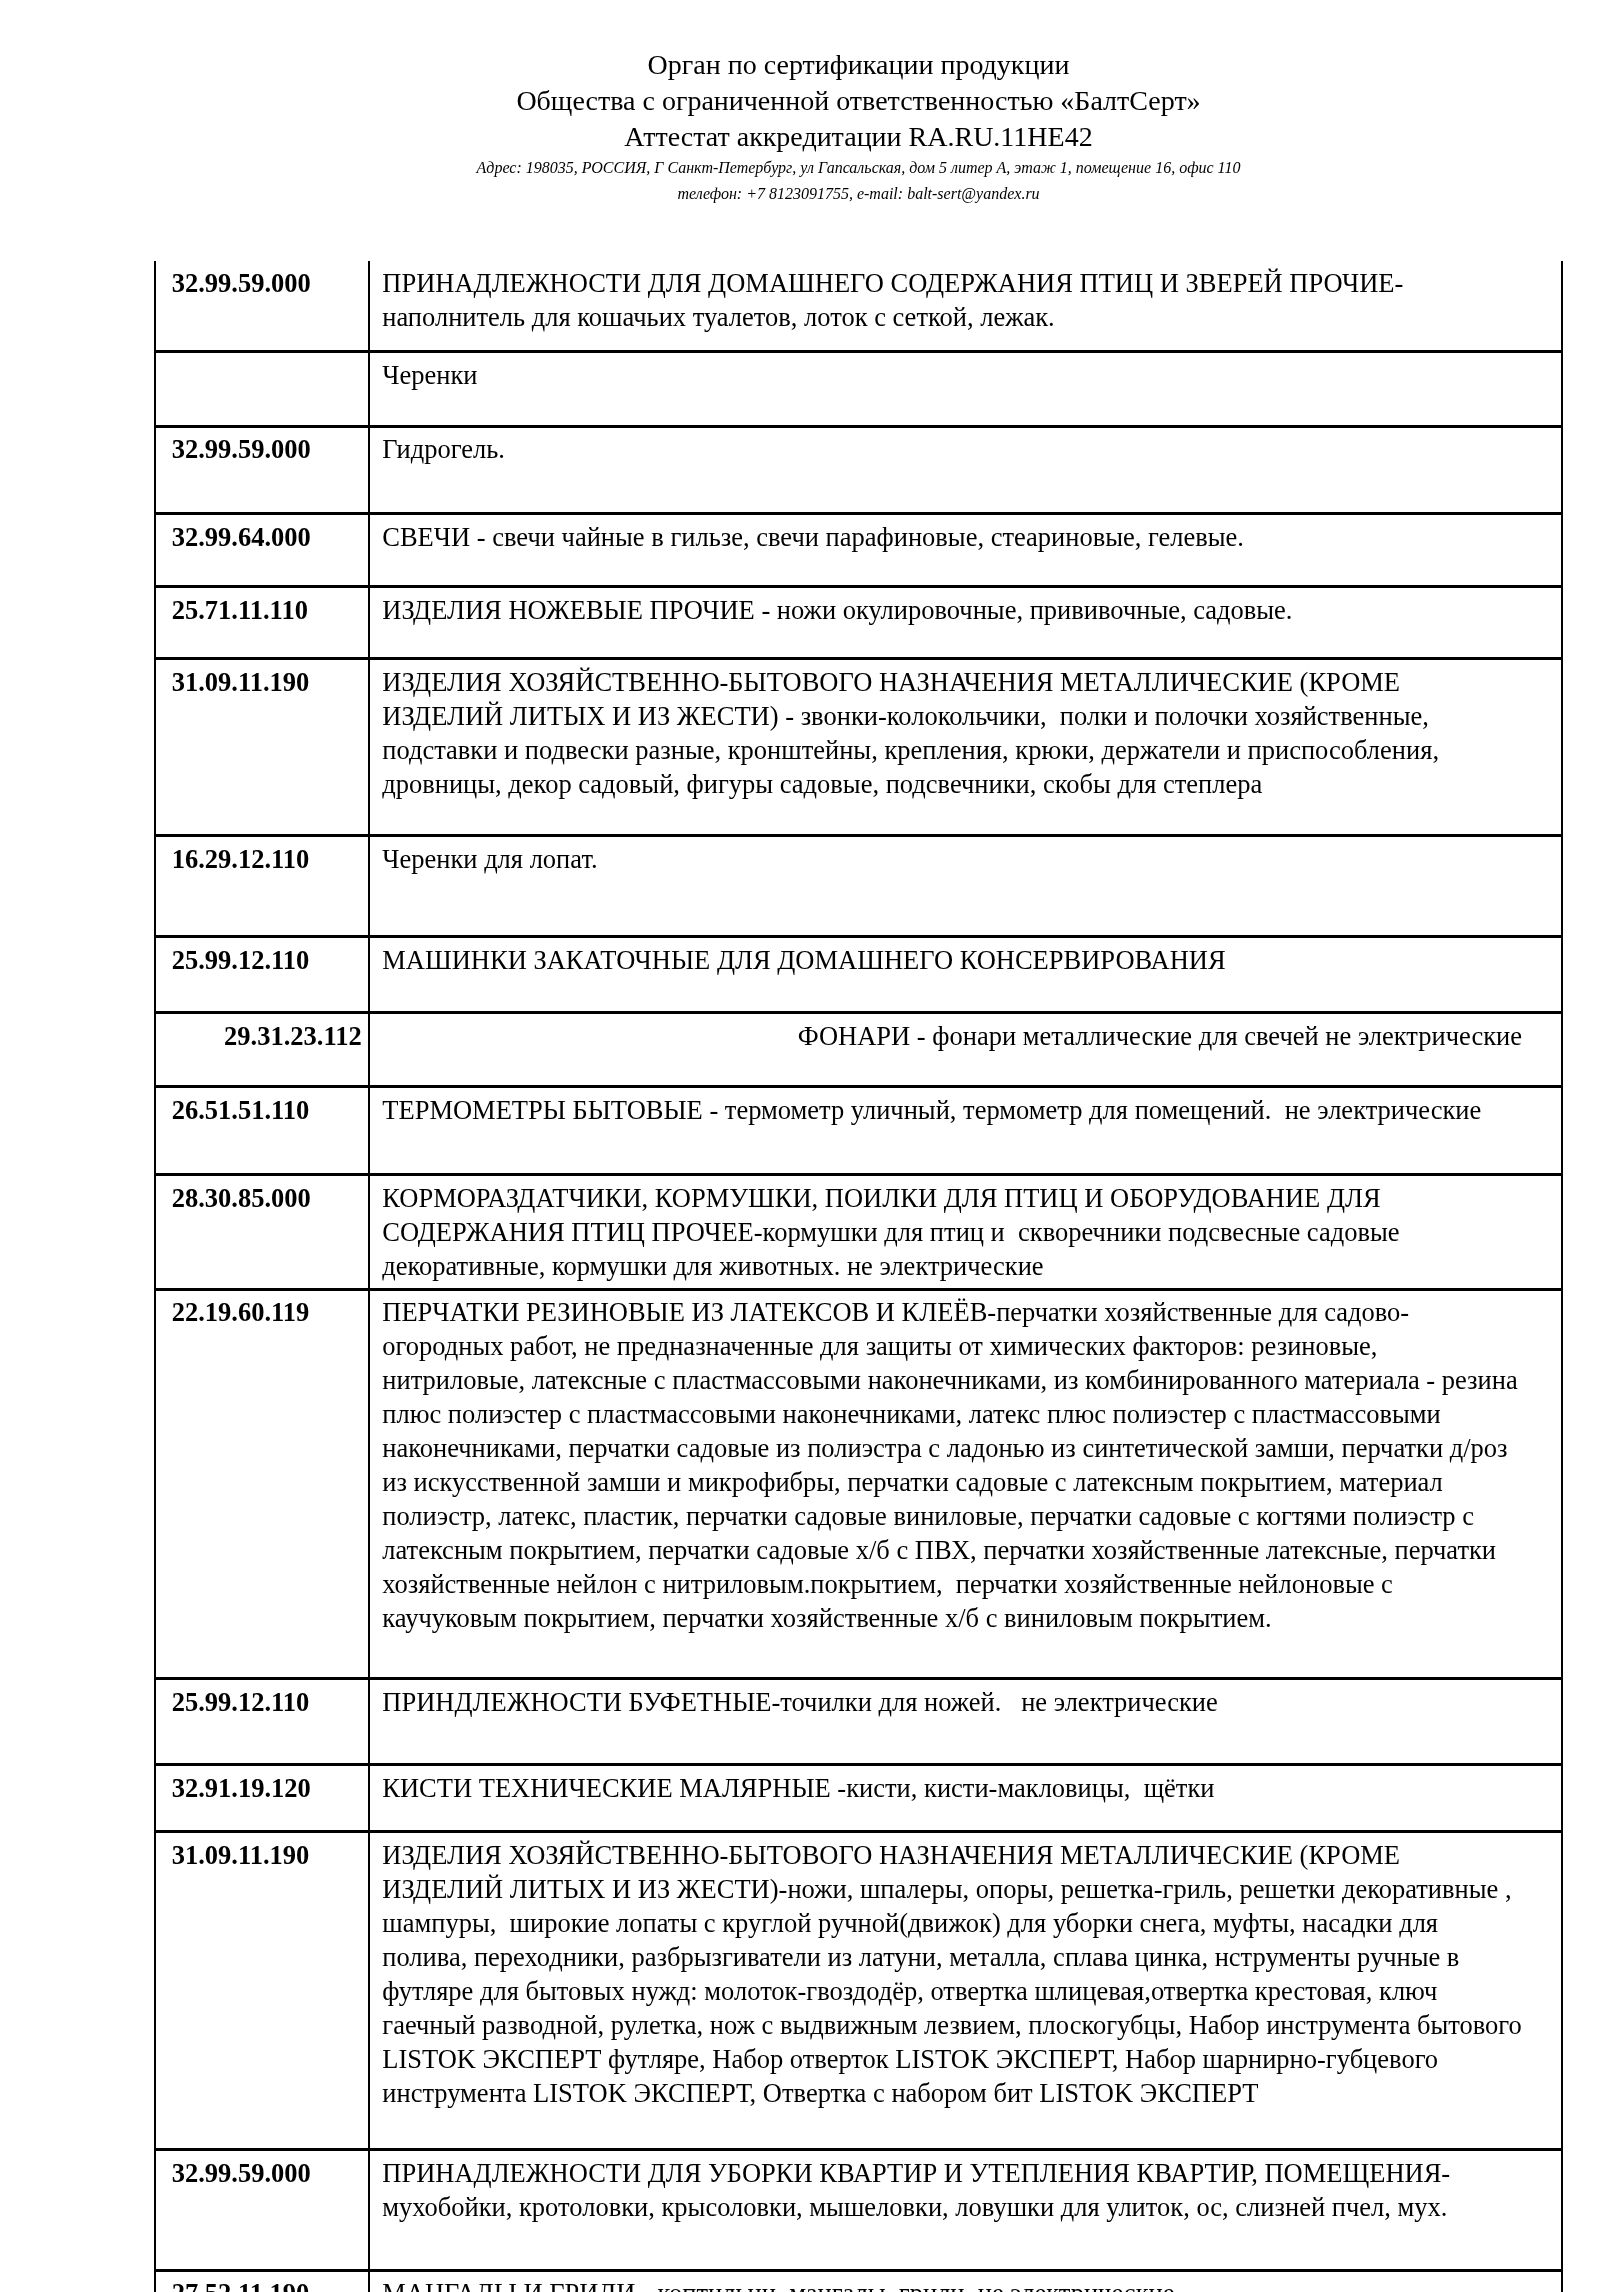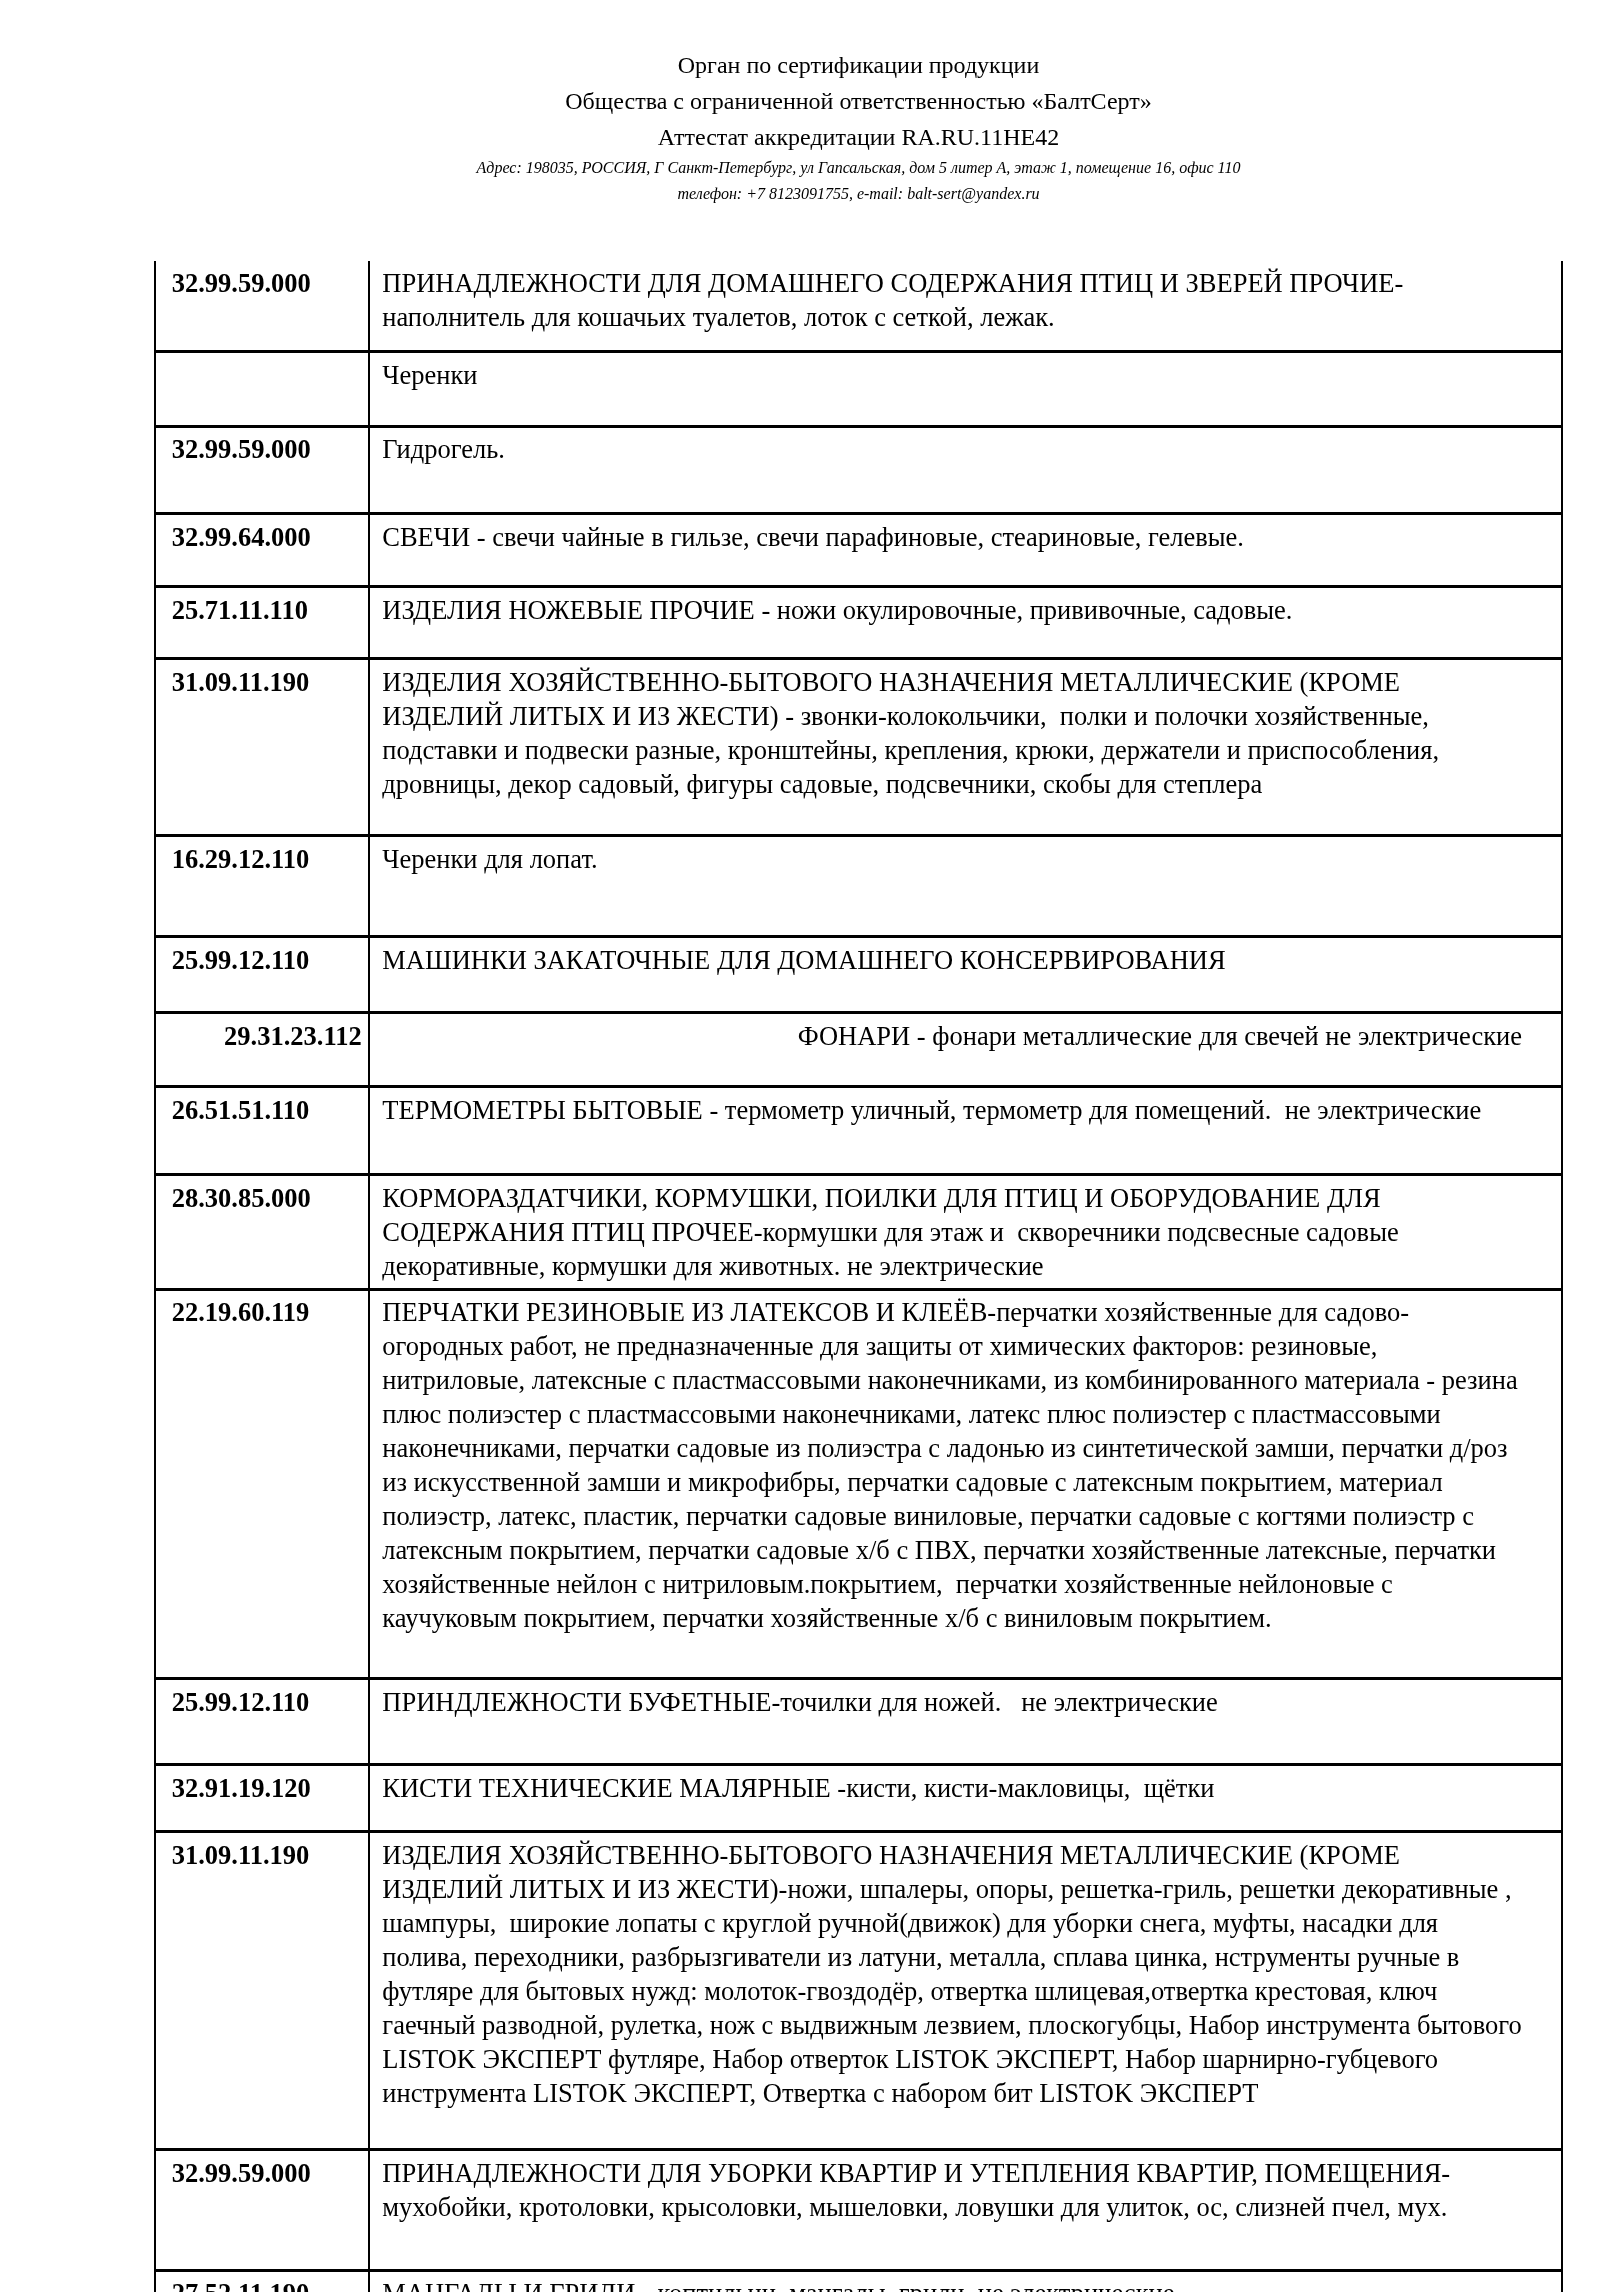--- a/index.html
+++ b/index.html
@@ -17,21 +17,21 @@
   }
   .page {
     padding-top: 47px;
   }
   .doc-header {
     margin-left: 154px;
     width: 1409px;
     text-align: center;
   }
   .h-line {
-    font-size: 24px;
+    font-size: 28px;
     line-height: 36px;
     font-weight: normal;
     margin: 0;
   }
   .h-sub {
     font-size: 16px;
     line-height: 25.5px;
     margin: 0;
     font-style: italic;
   }
@@ -136,21 +136,21 @@
       <tr>
         <td class="code-cell">29.31.23.112</td>
         <td class="desc-cell">ФОНАРИ - фонари металлические для свечей не электрические</td>
       </tr>
       <tr>
         <td class="code-cell">26.51.51.110</td>
         <td class="desc-cell">ТЕРМОМЕТРЫ БЫТОВЫЕ - термометр уличный, термометр для помещений.  не электрические</td>
       </tr>
       <tr>
         <td class="code-cell">28.30.85.000</td>
-        <td class="desc-cell">КОРМОРАЗДАТЧИКИ, КОРМУШКИ, ПОИЛКИ ДЛЯ ПТИЦ И ОБОРУДОВАНИЕ ДЛЯ СОДЕРЖАНИЯ ПТИЦ ПРОЧЕЕ-кормушки для этаж и  скворечники подсвесные садовые декоративные, кормушки для животных. не электрические</td>
+        <td class="desc-cell">КОРМОРАЗДАТЧИКИ, КОРМУШКИ, ПОИЛКИ ДЛЯ ПТИЦ И ОБОРУДОВАНИЕ ДЛЯ СОДЕРЖАНИЯ ПТИЦ ПРОЧЕЕ-кормушки для птиц и  скворечники подсвесные садовые декоративные, кормушки для животных. не электрические</td>
       </tr>
       <tr>
         <td class="code-cell">22.19.60.119</td>
         <td class="desc-cell">ПЕРЧАТКИ РЕЗИНОВЫЕ ИЗ ЛАТЕКСОВ И КЛЕЁВ-перчатки хозяйственные для садово-огородных работ, не предназначенные для защиты от химических факторов: резиновые, нитриловые, латексные с пластмассовыми наконечниками, из комбинированного материала - резина плюс полиэстер с пластмассовыми наконечниками, латекс плюс полиэстер с пластмассовыми наконечниками, перчатки садовые из полиэстра с ладонью из синтетической замши, перчатки д/роз из искусственной замши и микрофибры, перчатки садовые с латексным покрытием, материал полиэстр, латекс, пластик, перчатки садовые виниловые, перчатки садовые с когтями полиэстр с латексным покрытием, перчатки садовые х/б с ПВХ, перчатки хозяйственные латексные, перчатки хозяйственные нейлон с нитриловым.покрытием,  перчатки хозяйственные нейлоновые с каучуковым покрытием, перчатки хозяйственные х/б с виниловым покрытием.</td>
       </tr>
       <tr>
         <td class="code-cell">25.99.12.110</td>
         <td class="desc-cell">ПРИНДЛЕЖНОСТИ БУФЕТНЫЕ-точилки для ножей.   не электрические</td>
       </tr>
       <tr>

